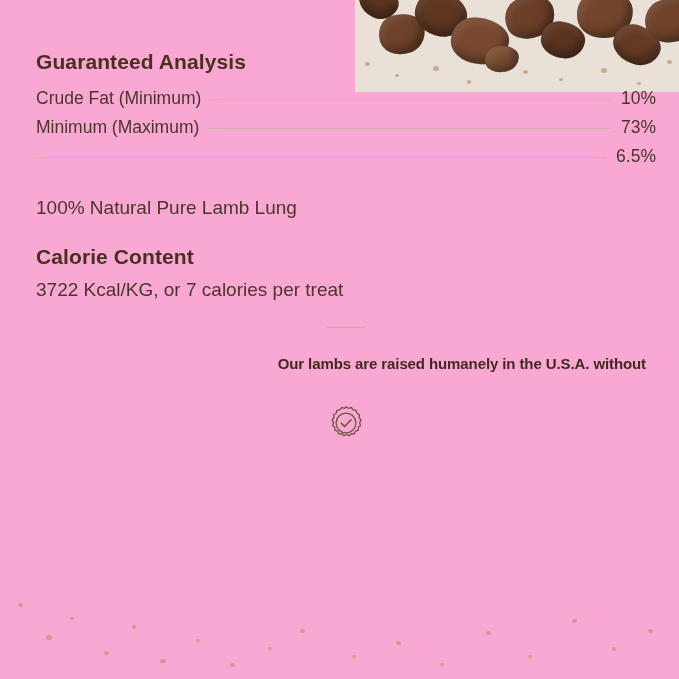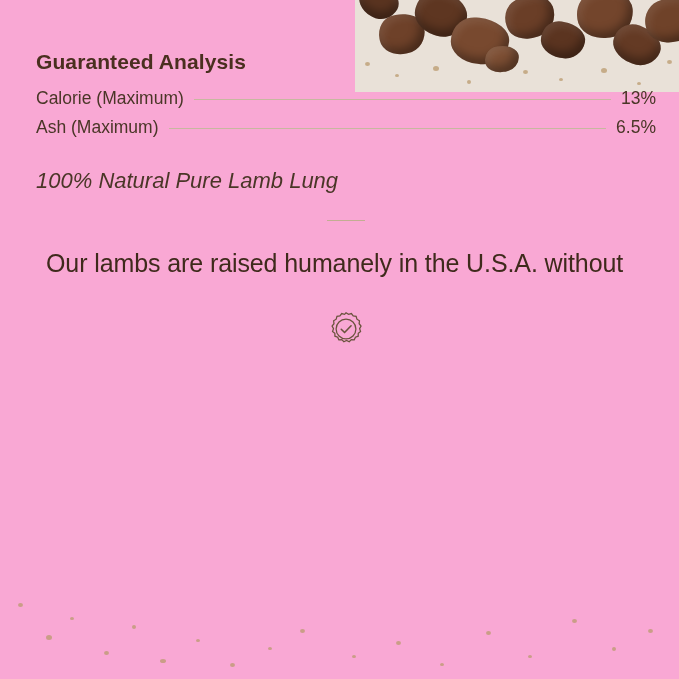--- a/index.html
+++ b/index.html
@@ -105,37 +105,36 @@
     text-align: right;
   }
 
   .block {
     margin-bottom: 26px;
   }
   .block h2 {
     margin-bottom: 10px;
   }
   .body-text {
-    font-size: 22px;
+    font-size: 19px;
     color: #4a3627;
     margin: 0;
-    font-style: italic;
   }
 
   .divider {
     width: 38px;
     height: 1px;
     background: #c3ad92;
     margin: 6px auto 26px auto;
   }
 
   .claim {
-    text-align: left;
-    font-size: 25px;
-    font-weight: normal;
+    text-align: right;
+    font-size: 15px;
+    font-weight: bold;
     color: #3f2a1c;
     line-height: 1.32;
     margin: 0 auto;
     width: 600px;
     letter-spacing: -.1px;
   }
 
   .badge-wrap {
     margin-top: 30px;
     display: flex;
@@ -176,35 +175,43 @@
     <div class="crumb" style="left:282px; top:82px; width:4px; height:3px;"></div>
     <div class="crumb" style="left:312px; top:60px; width:5px; height:4px;"></div>
   </div>
 
   <div class="content">
 
     <h2 class="section-title">Guaranteed Analysis</h2>
 
     <div class="ga-rows">
       <div class="ga-row">
-        <span class="ga-label">Calorie (Maximum)</span>
+        <span class="ga-label">Crude Fat (Minimum)</span>
         <span class="ga-dots"></span>
-        <span class="ga-value">13%</span>
+        <span class="ga-value">10%</span>
       </div>
       <div class="ga-row">
-        <span class="ga-label">Ash (Maximum)</span>
+        <span class="ga-label">Minimum (Maximum)</span>
+        <span class="ga-dots"></span>
+        <span class="ga-value">73%</span>
+      </div>
+      <div class="ga-row">
         <span class="ga-dots"></span>
         <span class="ga-value">6.5%</span>
       </div>
     </div>
 
     <div class="block">
       <p class="body-text">100% Natural Pure Lamb Lung</p>
     </div>
 
+    <div class="block">
+      <h2 class="section-title">Calorie Content</h2>
+      <p class="body-text">3722 Kcal/KG, or 7 calories per treat</p>
+    </div>
 
     <div class="divider"></div>
 
     <div class="claim">
       <div>Our lambs are raised humanely in the U.S.A. without</div>
     </div>
 
     <div class="badge-wrap">
       <svg class="badge" viewBox="0 0 48 48">
         <g fill="none" stroke="#6b533d" stroke-width="1.6">

